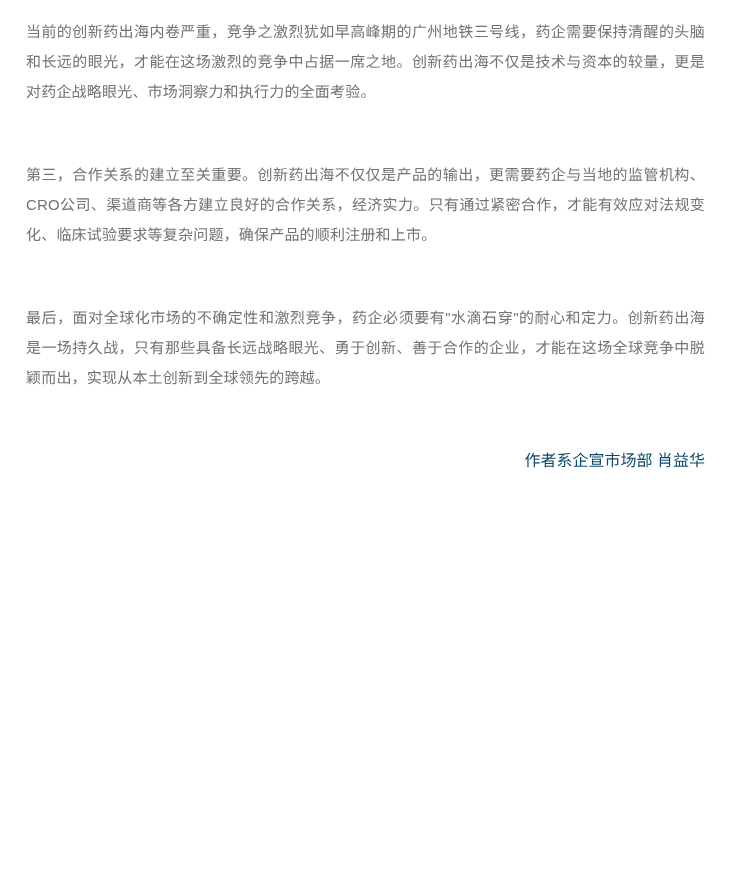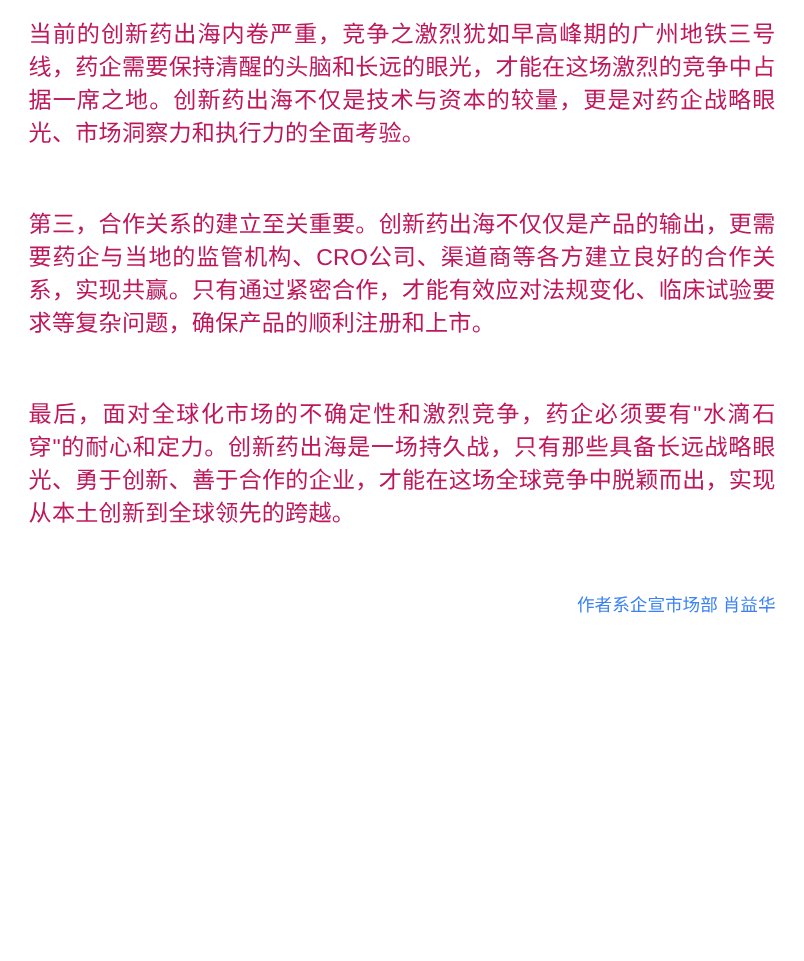--- a/index.html
+++ b/index.html
@@ -12,37 +12,37 @@
     width: 731px;
   }
   .article {
     box-sizing: border-box;
     width: 731px;
     min-height: 874px;
     padding: 17px 26px 20px 26px;
     background: #ffffff;
   }
   .article p.body-paragraph {
-    font-size: 21px;
+    font-size: 15px;
     line-height: 30px;
-    color: #be185d;
+    color: #737373;
     margin: 0 0 53px 0;
     text-align: justify;
     word-break: break-all;
     letter-spacing: 0.2px;
   }
   .article p.author-line {
     font-size: 16px;
     line-height: 30px;
-    color: #3b82f6;
+    color: #0c4a6e;
     margin: 0;
     text-align: right;
   }
 </style>
 </head>
 <body>
 
 <main class="article">
   <p class="body-paragraph">当前的创新药出海内卷严重，竞争之激烈犹如早高峰期的广州地铁三号线，药企需要保持清醒的头脑和长远的眼光，才能在这场激烈的竞争中占据一席之地。创新药出海不仅是技术与资本的较量，更是对药企战略眼光、市场洞察力和执行力的全面考验。</p>
-  <p class="body-paragraph">第三，合作关系的建立至关重要。创新药出海不仅仅是产品的输出，更需要药企与当地的监管机构、CRO公司、渠道商等各方建立良好的合作关系，实现共赢。只有通过紧密合作，才能有效应对法规变化、临床试验要求等复杂问题，确保产品的顺利注册和上市。</p>
+  <p class="body-paragraph">第三，合作关系的建立至关重要。创新药出海不仅仅是产品的输出，更需要药企与当地的监管机构、CRO公司、渠道商等各方建立良好的合作关系，经济实力。只有通过紧密合作，才能有效应对法规变化、临床试验要求等复杂问题，确保产品的顺利注册和上市。</p>
   <p class="body-paragraph">最后，面对全球化市场的不确定性和激烈竞争，药企必须要有"水滴石穿"的耐心和定力。创新药出海是一场持久战，只有那些具备长远战略眼光、勇于创新、善于合作的企业，才能在这场全球竞争中脱颖而出，实现从本土创新到全球领先的跨越。</p>
   <p class="author-line">作者系企宣市场部 肖益华</p>
 </main>
 
 </body></html>

